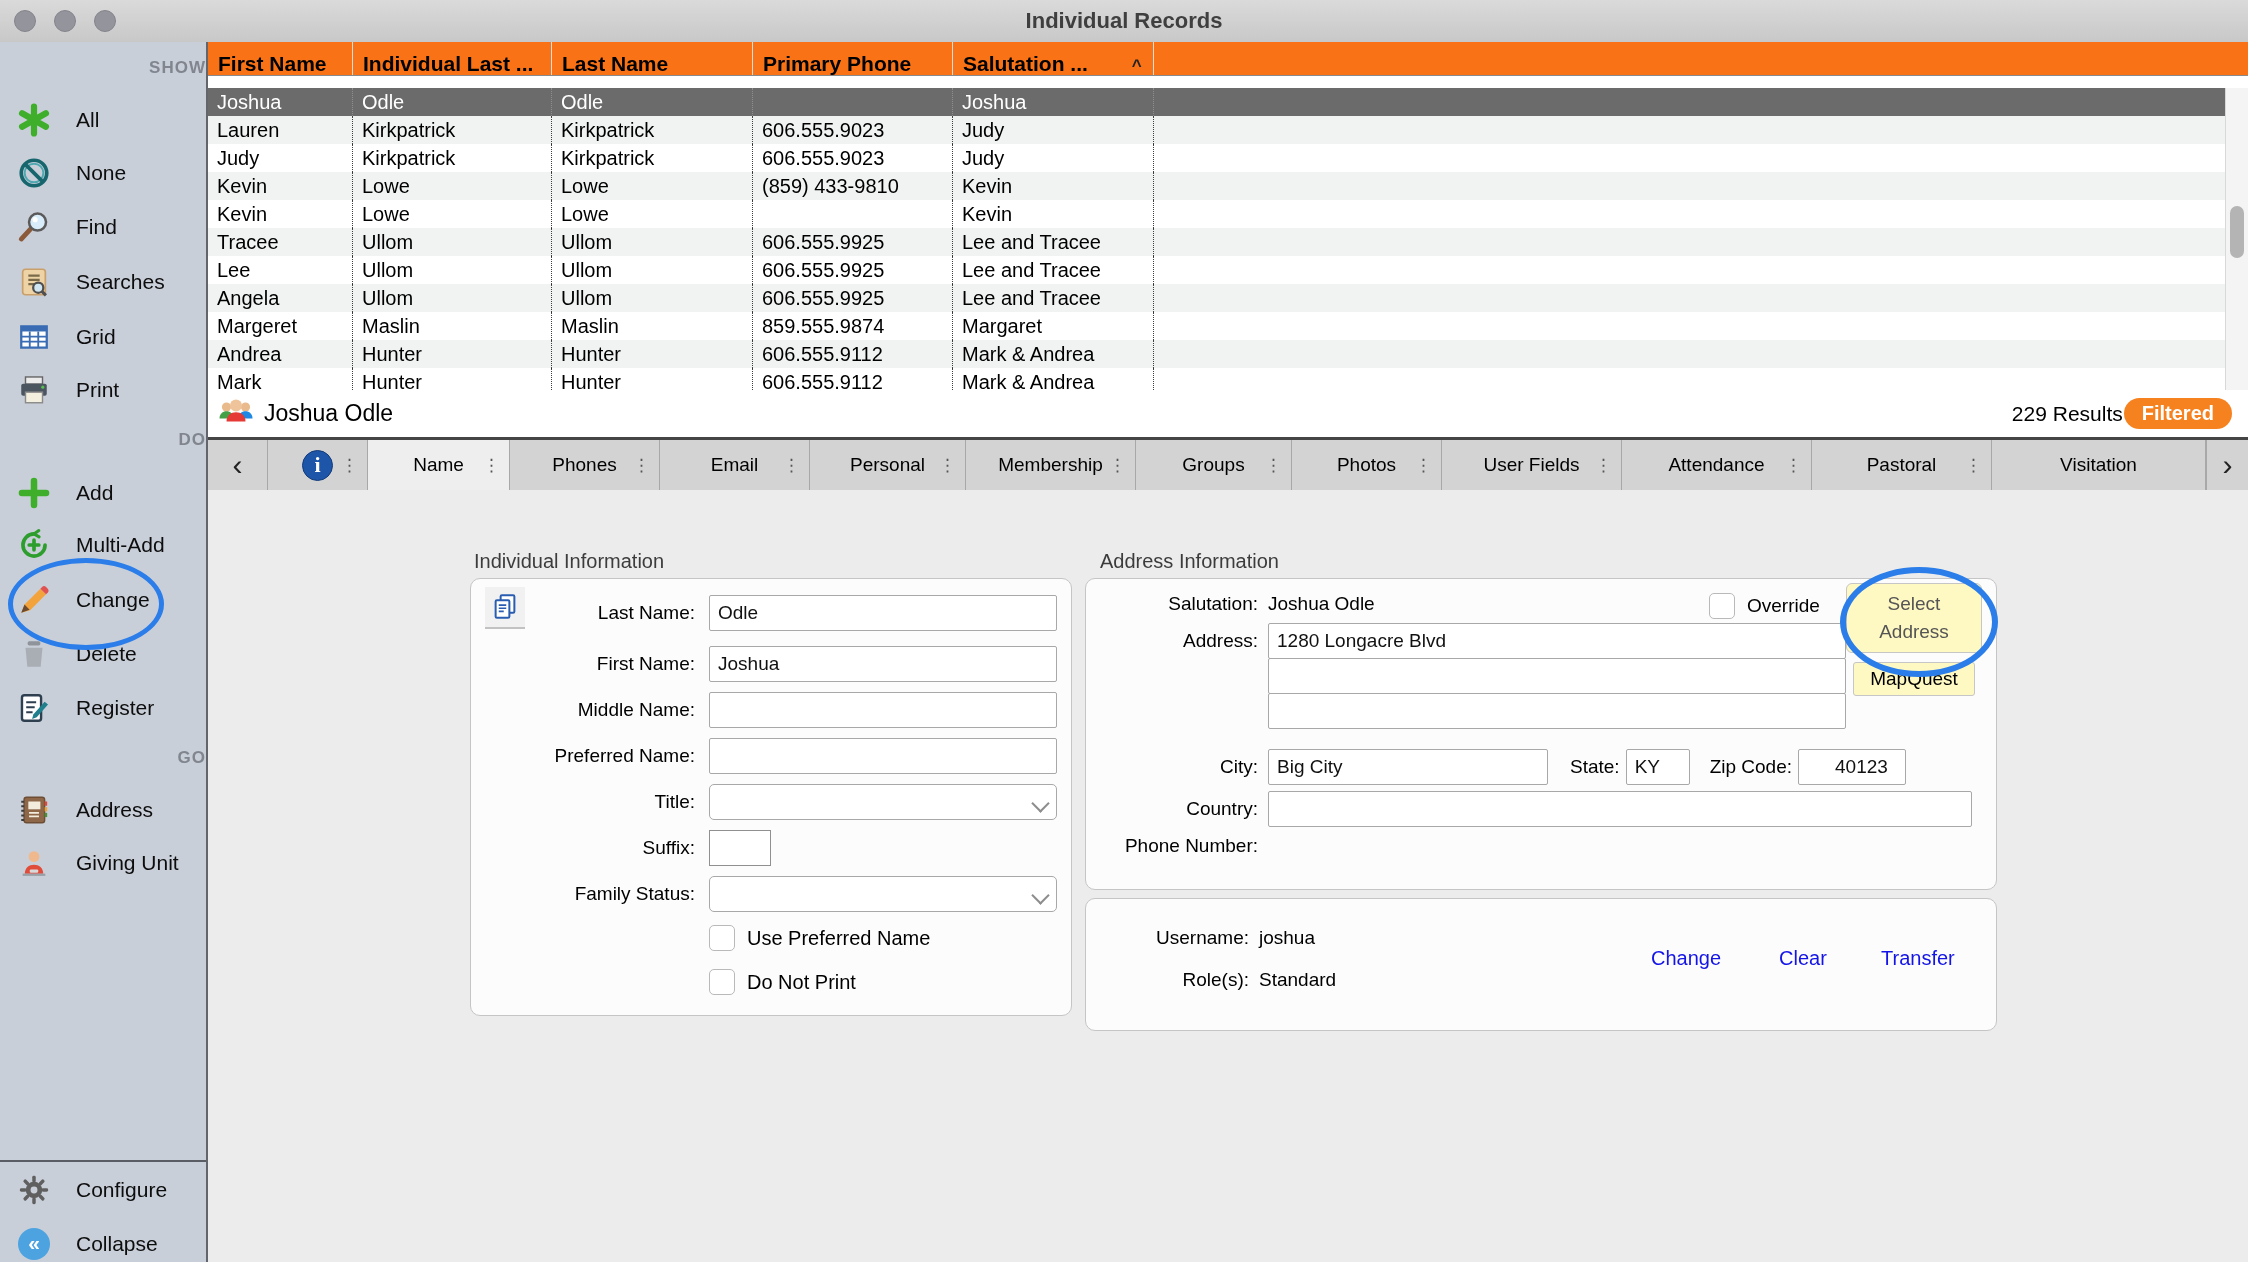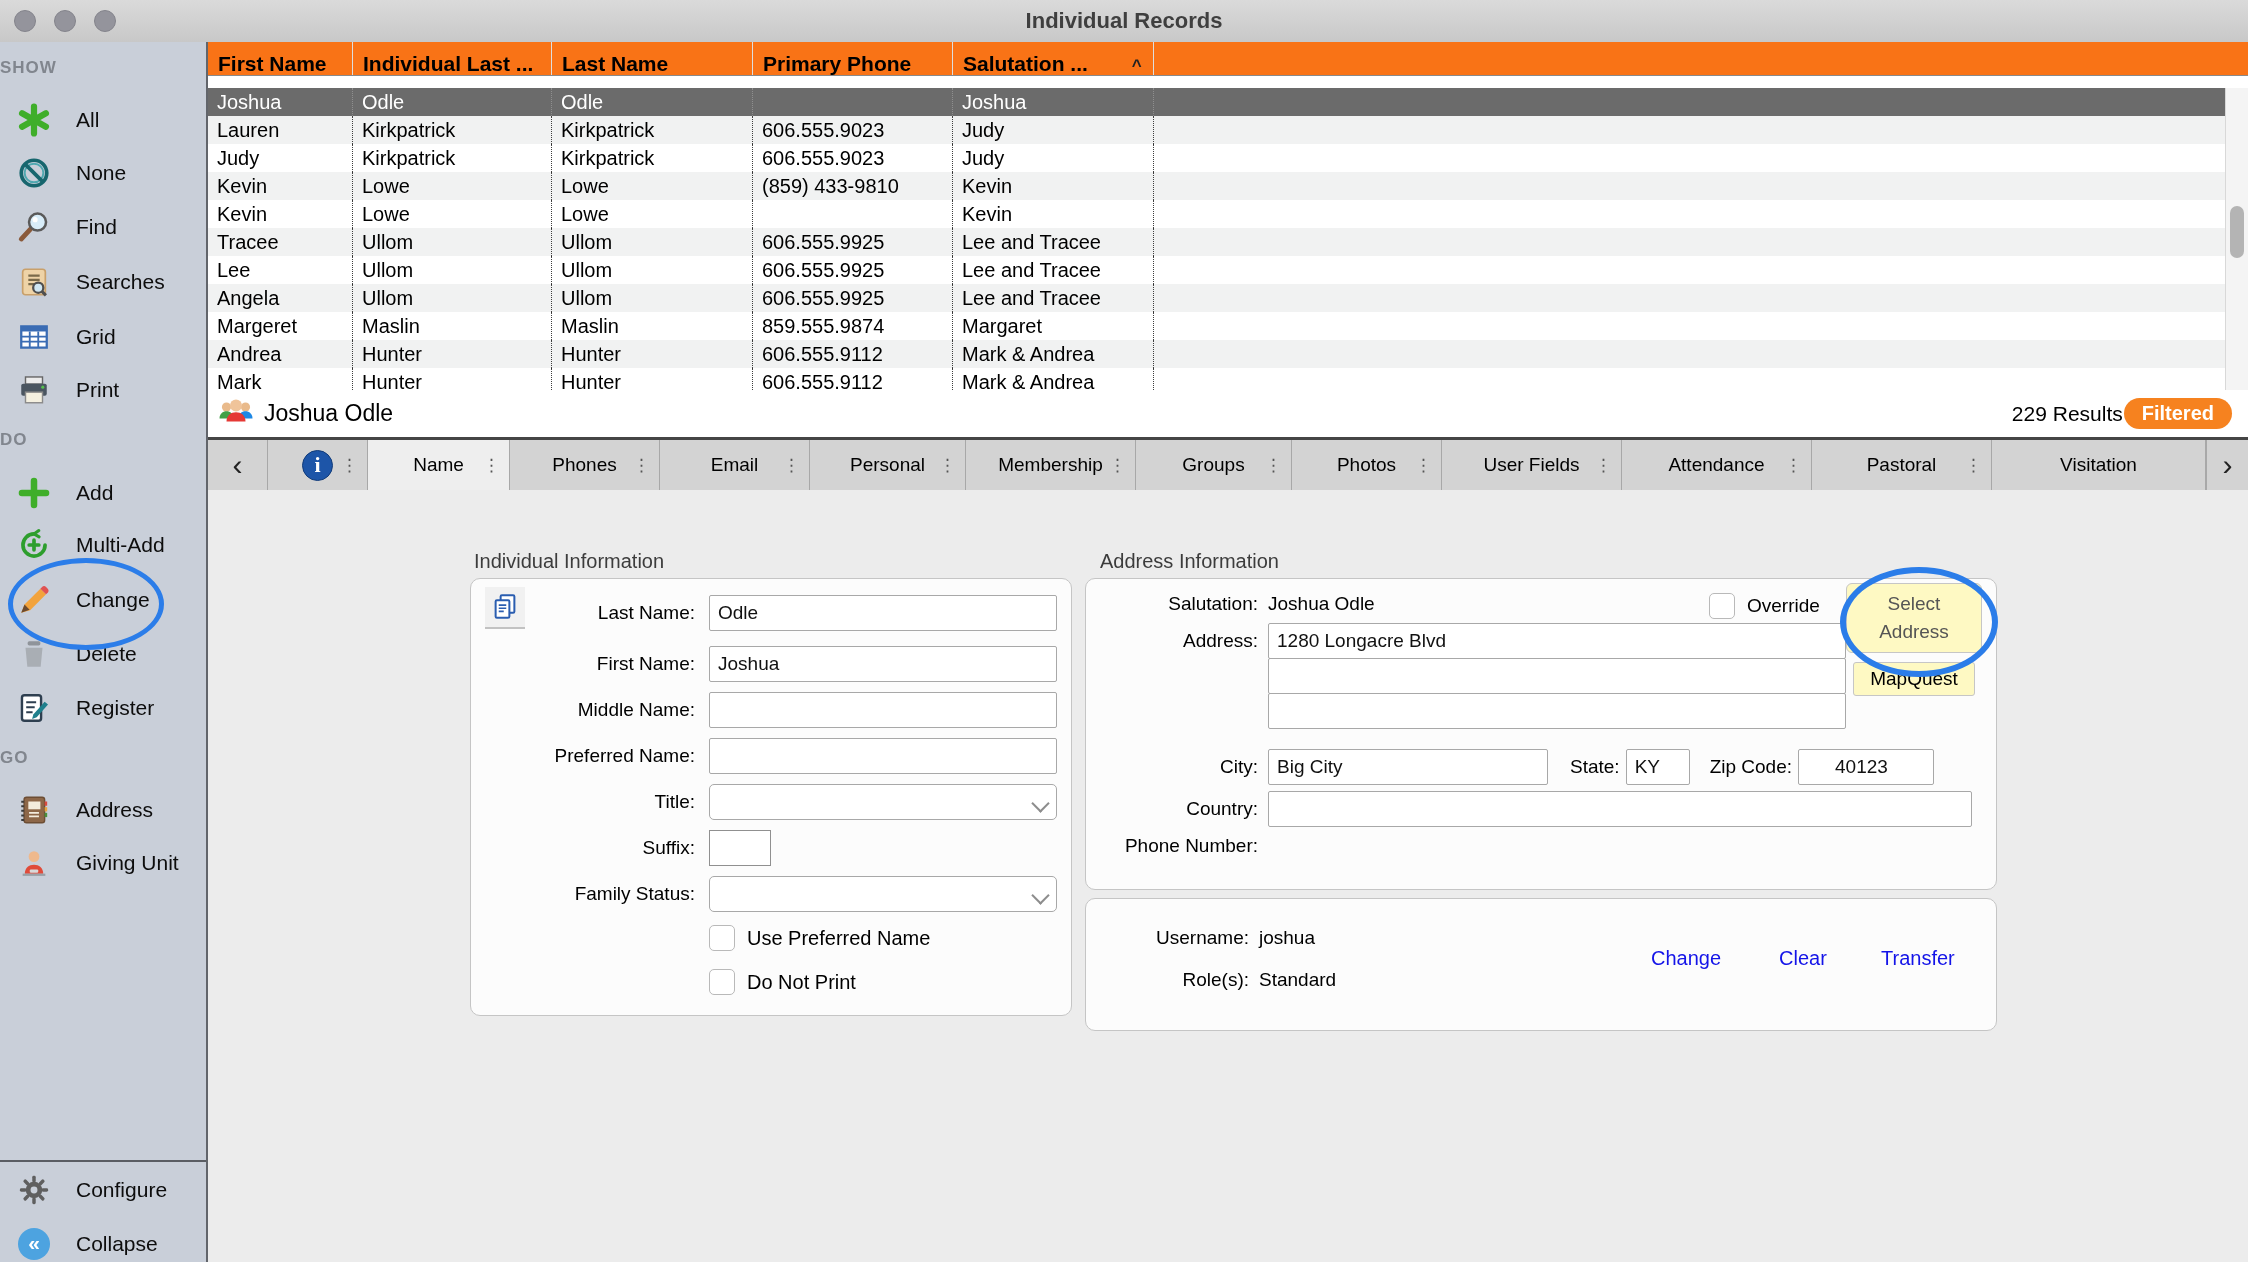--- a/index.html
+++ b/index.html
@@ -4,21 +4,21 @@
 <style>
   html,body{margin:0;padding:0;background:#bbb;}
   .app{position:relative;width:2248px;height:1262px;font-family:"Liberation Sans",sans-serif;overflow:hidden;background:#ececec;}
   
   .titlebar{position:absolute;left:0;top:0;width:2248px;height:42px;background:linear-gradient(#dadada,#c8c8c8);border-bottom:1px solid #a2a2a2;}
   .title{position:absolute;left:0;right:0;top:0;height:42px;line-height:42px;text-align:center;font-size:22px;font-weight:bold;color:#3f3f3f;}
   .lights{position:absolute;left:14px;top:10px;display:flex;gap:18px;}
   .light{width:22px;height:22px;border-radius:50%;background:#94949c;border:1px solid #84848c;box-sizing:border-box;}
   
   .sidebar{position:absolute;left:0;top:42px;width:208px;height:1220px;background:#c9cfd9;border-right:2px solid #62656b;box-sizing:border-box;}
-  .side-sec{position:absolute;left:0;width:100%;height:30px;line-height:30px;text-align:left;font-size:17px;font-weight:bold;color:#81868e;letter-spacing:1px;}
+  .side-sec{position:absolute;left:0;width:100%;height:30px;line-height:30px;text-align:right;font-size:17px;font-weight:bold;color:#81868e;letter-spacing:1px;}
   .side-item{position:absolute;left:0;width:100%;height:44px;display:flex;align-items:center;padding-left:14px;box-sizing:border-box;cursor:default;}
   .side-ico{width:40px;height:40px;display:flex;align-items:center;justify-content:center;flex:none;}
   .side-lab{margin-left:22px;font-size:21px;color:#0d0d0d;white-space:nowrap;}
   .side-div{position:absolute;left:0;top:1118px;width:100%;height:0;border-top:2px solid #5a5d63;}
   
   .rtable{position:absolute;left:208px;top:42px;width:2040px;height:348px;background:#fff;}
   .thead{position:absolute;left:0;top:0;width:100%;height:34px;background:#f97316;border-bottom:1.5px solid #8a8a8a;box-sizing:border-box;display:flex;}
   .th{font-size:21px;font-weight:bold;color:#000;line-height:44px;padding-left:10px;box-sizing:border-box;border-right:1px solid #dedede;white-space:nowrap;overflow:hidden;}
   .tbody{position:absolute;left:0;top:46px;width:2017px;height:302px;overflow:hidden;}
   .tr{display:flex;height:28px;background:#fff;}
@@ -490,21 +490,21 @@
       </div>
       <input class="inp" style="position: absolute; left: 182px; top: 79px; width: 578px;" value="">
       <input class="inp" style="position: absolute; left: 182px; top: 114px; width: 578px;" value="">
       <button class="btn" style="position:absolute;left:767px;top:83px;width:122px;height:34px;border-radius:3px;color:#000;font-family:'Liberation Sans',sans-serif">MapQuest</button>
       <div class="frow" style="left:0;top:170px;width:900px">
         <span class="flab" style="width:172px">City:</span>
         <input class="inp" style="margin-left: 10px; width: 280px;" value="Big City">
         <span class="flab" style="margin-left:22px">State:</span>
         <input class="inp" style="margin-left: 6px; width: 64px;" value="KY">
         <span class="flab" style="margin-left:20px">Zip Code:</span>
-        <input class="inp" style="margin-left: 6px; width: 136px; padding-left: 36px;" value="40123">
+        <input class="inp" style="margin-left: 6px; width: 108px; padding-left: 36px;" value="40123">
       </div>
       <div class="frow" style="left:0;top:212px">
         <span class="flab" style="width:172px">Country:</span>
         <input class="inp" style="margin-left: 10px; width: 704px;" value="">
       </div>
       <div class="frow" style="left:0;top:256px">
         <span class="flab" style="width:172px">Phone Number:</span>
         <span class="stext" style="margin-left:10px"></span>
       </div>
     </div>

